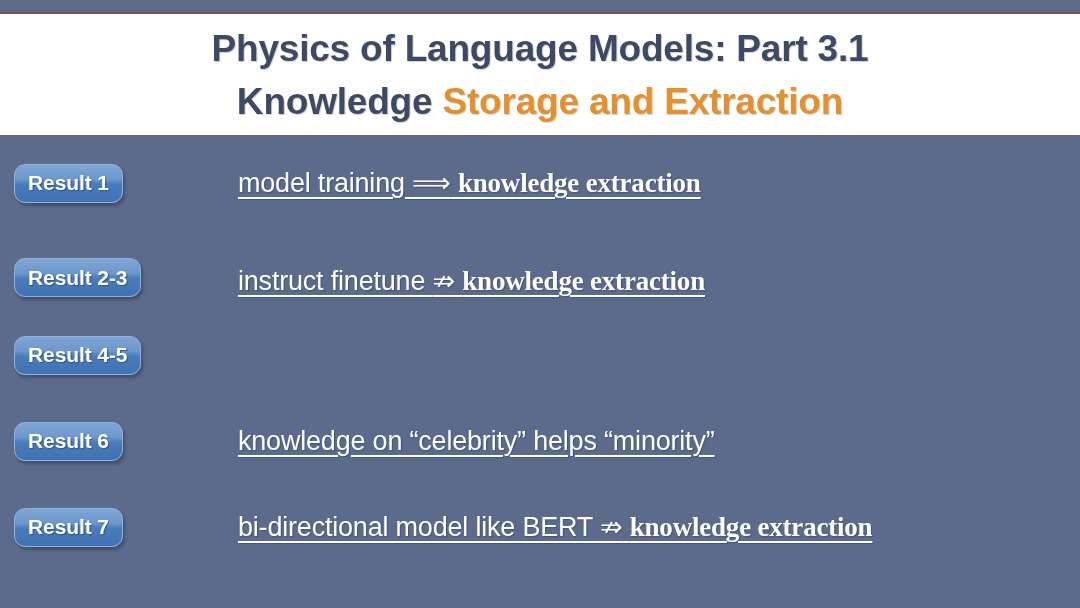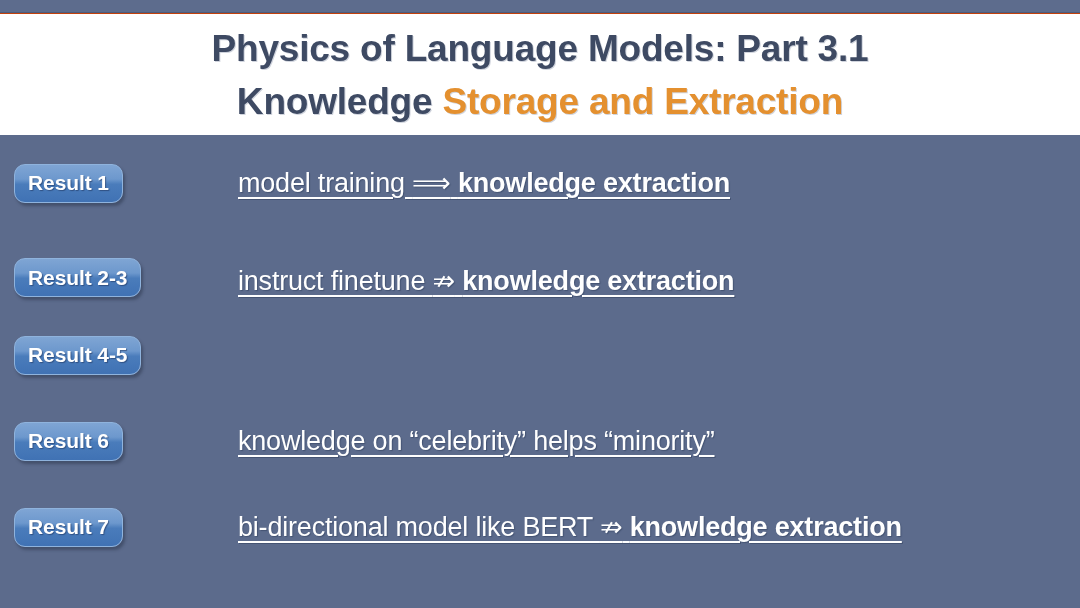--- a/index.html
+++ b/index.html
@@ -118,20 +118,21 @@
     color: #ffffff;
     white-space: nowrap;
     letter-spacing: -0.2px;
     text-decoration: underline;
     text-underline-offset: 5px;
     text-decoration-thickness: 2px;
     text-shadow: 1px 1px 1px rgba(40,55,85,0.45);
   }
   .statement b {
     font-weight: bold;
+    font-family: Liberation Serif, serif;
   }
   .statement .arrow {
     font-family: "DejaVu Sans", sans-serif;
     font-weight: normal;
   }
 </style>
 </head>
 <body>
 
 <div id="slide">

